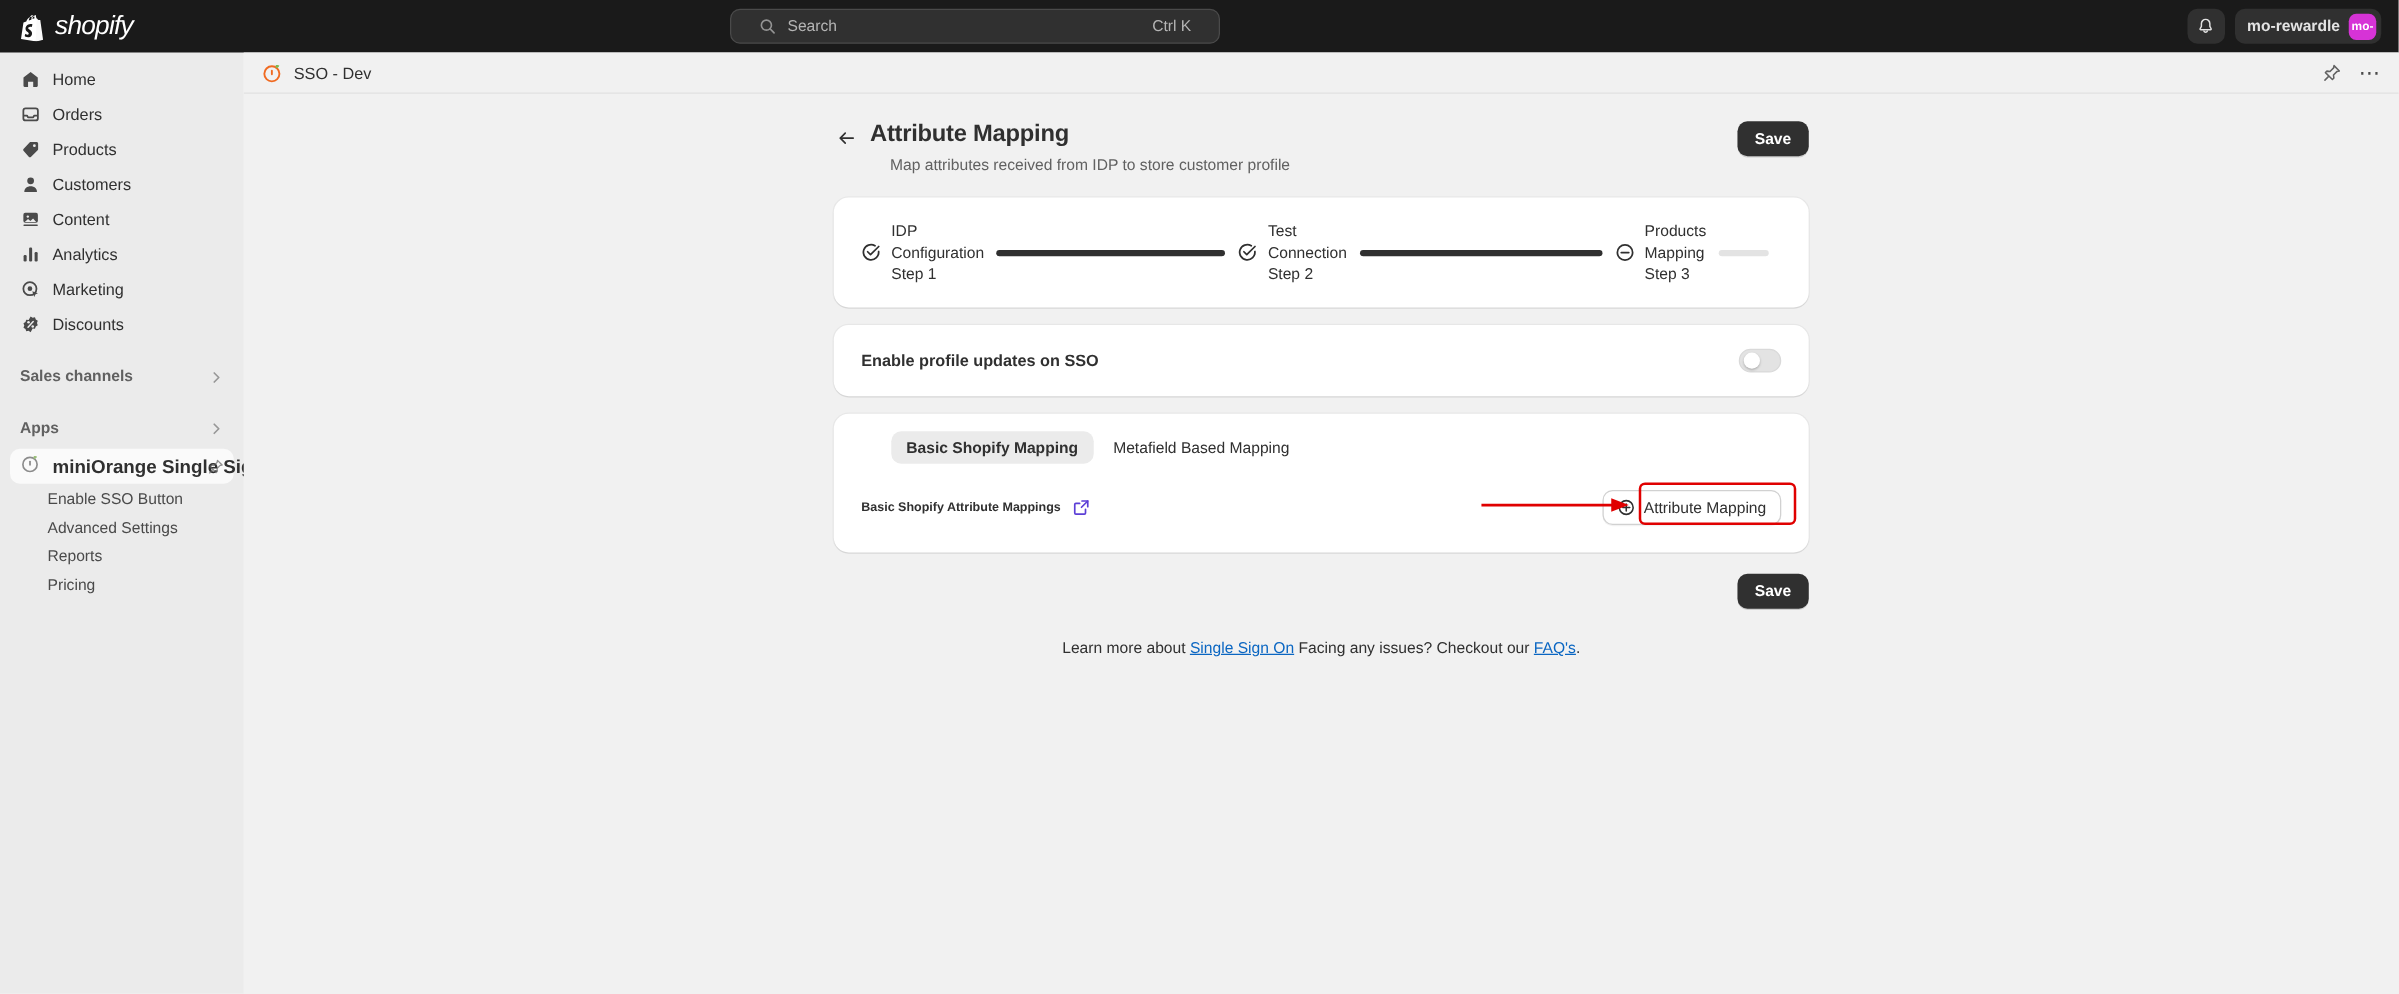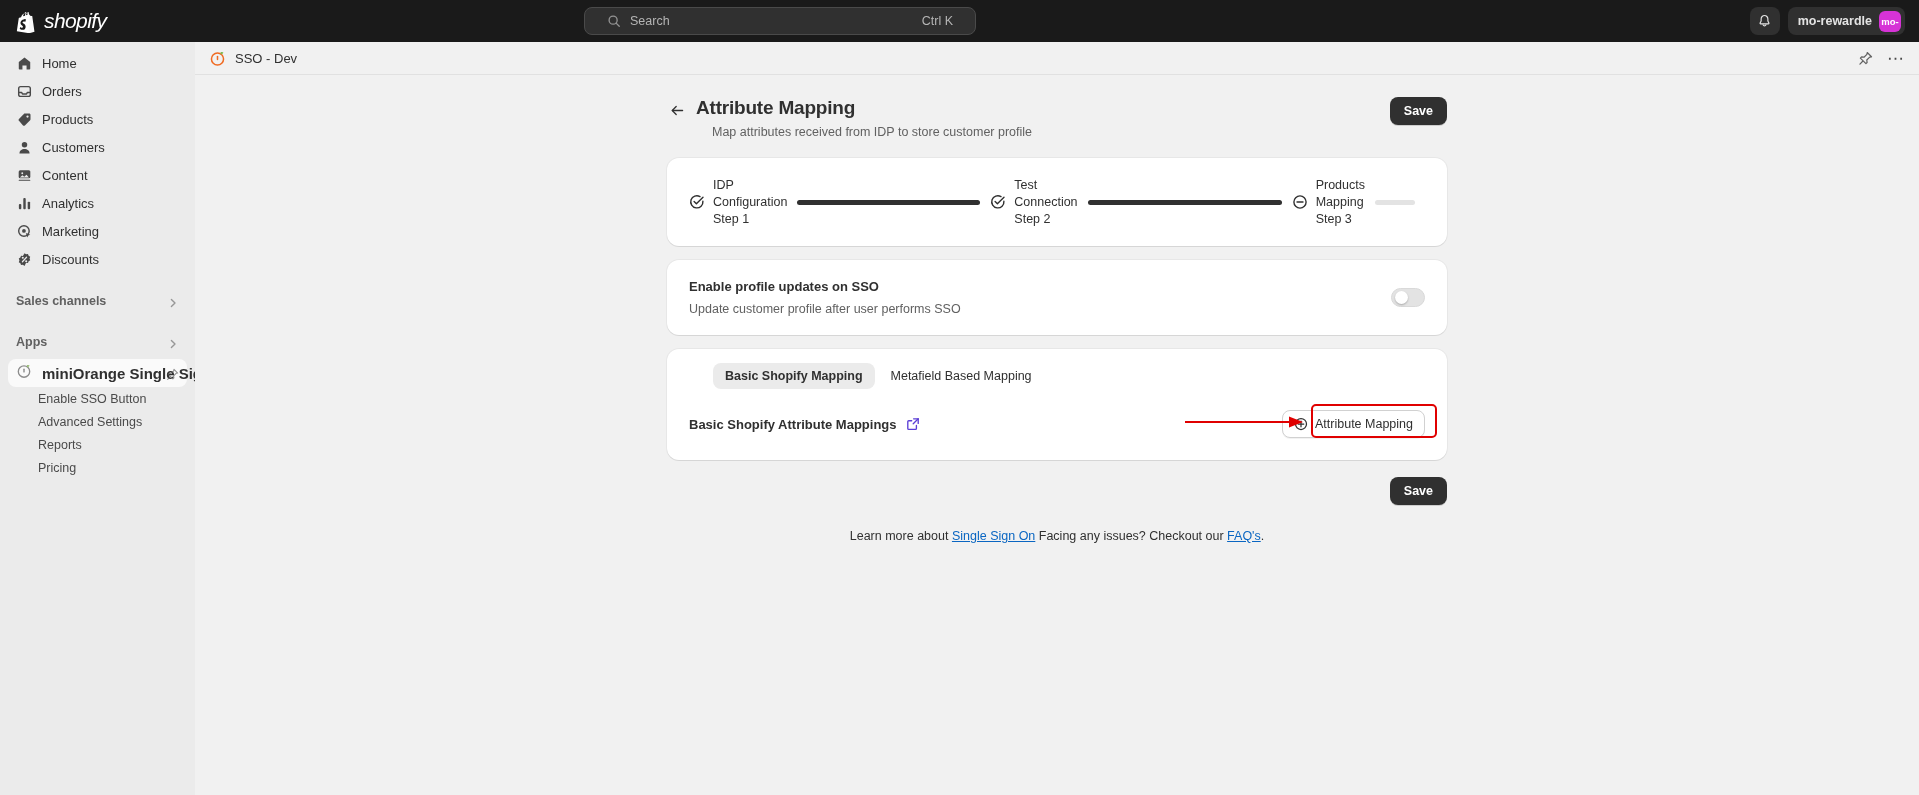--- a/index.html
+++ b/index.html
@@ -145,21 +145,21 @@
   }
 
   
   .map-card { padding: 14px 14px 22px 14px; }
   .tabs { display: flex; gap: 4px; margin-bottom: 21px; padding-left: 32px; }
   .tab {
     font-size: 12.5px; color: #303030; padding: 6px 12px; border-radius: 8px; cursor: pointer;
   }
   .tab.active { background: #ebebeb; font-weight: 600; }
   .map-row { display: flex; align-items: center; padding: 0 8px; position: relative; }
-  .map-label { font-size: 13px; font-weight: 700; color: #303030; }
+  .map-label { font-size: 10px; font-weight: 700; color: #303030; }
   .ext-icon { width: 14px; height: 14px; margin-left: 9px; cursor: pointer; }
   .map-row-right { margin-left: auto; display: flex; align-items: center; }
   .attr-btn {
     display: flex; align-items: center; gap: 7px;
     background: #fff; border: 1px solid #d1d1d1; border-radius: 8px;
     padding: 6px 11px; font-size: 12.5px; color: #303030; cursor: pointer;
     box-shadow: 0 1px 0 rgba(0,0,0,.05);
   }
   .plus-icon { width: 14px; height: 14px; flex: 0 0 14px; }
   .annot-box {
@@ -447,21 +447,20 @@
                 <div class="step-bar empty"></div>
               </div>
 
             </div>
           </div>
 
           <div class="card">
             <div class="toggle-card">
               <div class="toggle-text">
                 <div class="toggle-title">Enable profile updates on SSO</div>
-                <div class="toggle-desc">Update customer profile after user performs SSO</div>
               </div>
               <div class="switch">
                 <div class="knob"></div>
               </div>
             </div>
           </div>
 
           <div class="card">
             <div class="map-card">
               <div class="tabs">

